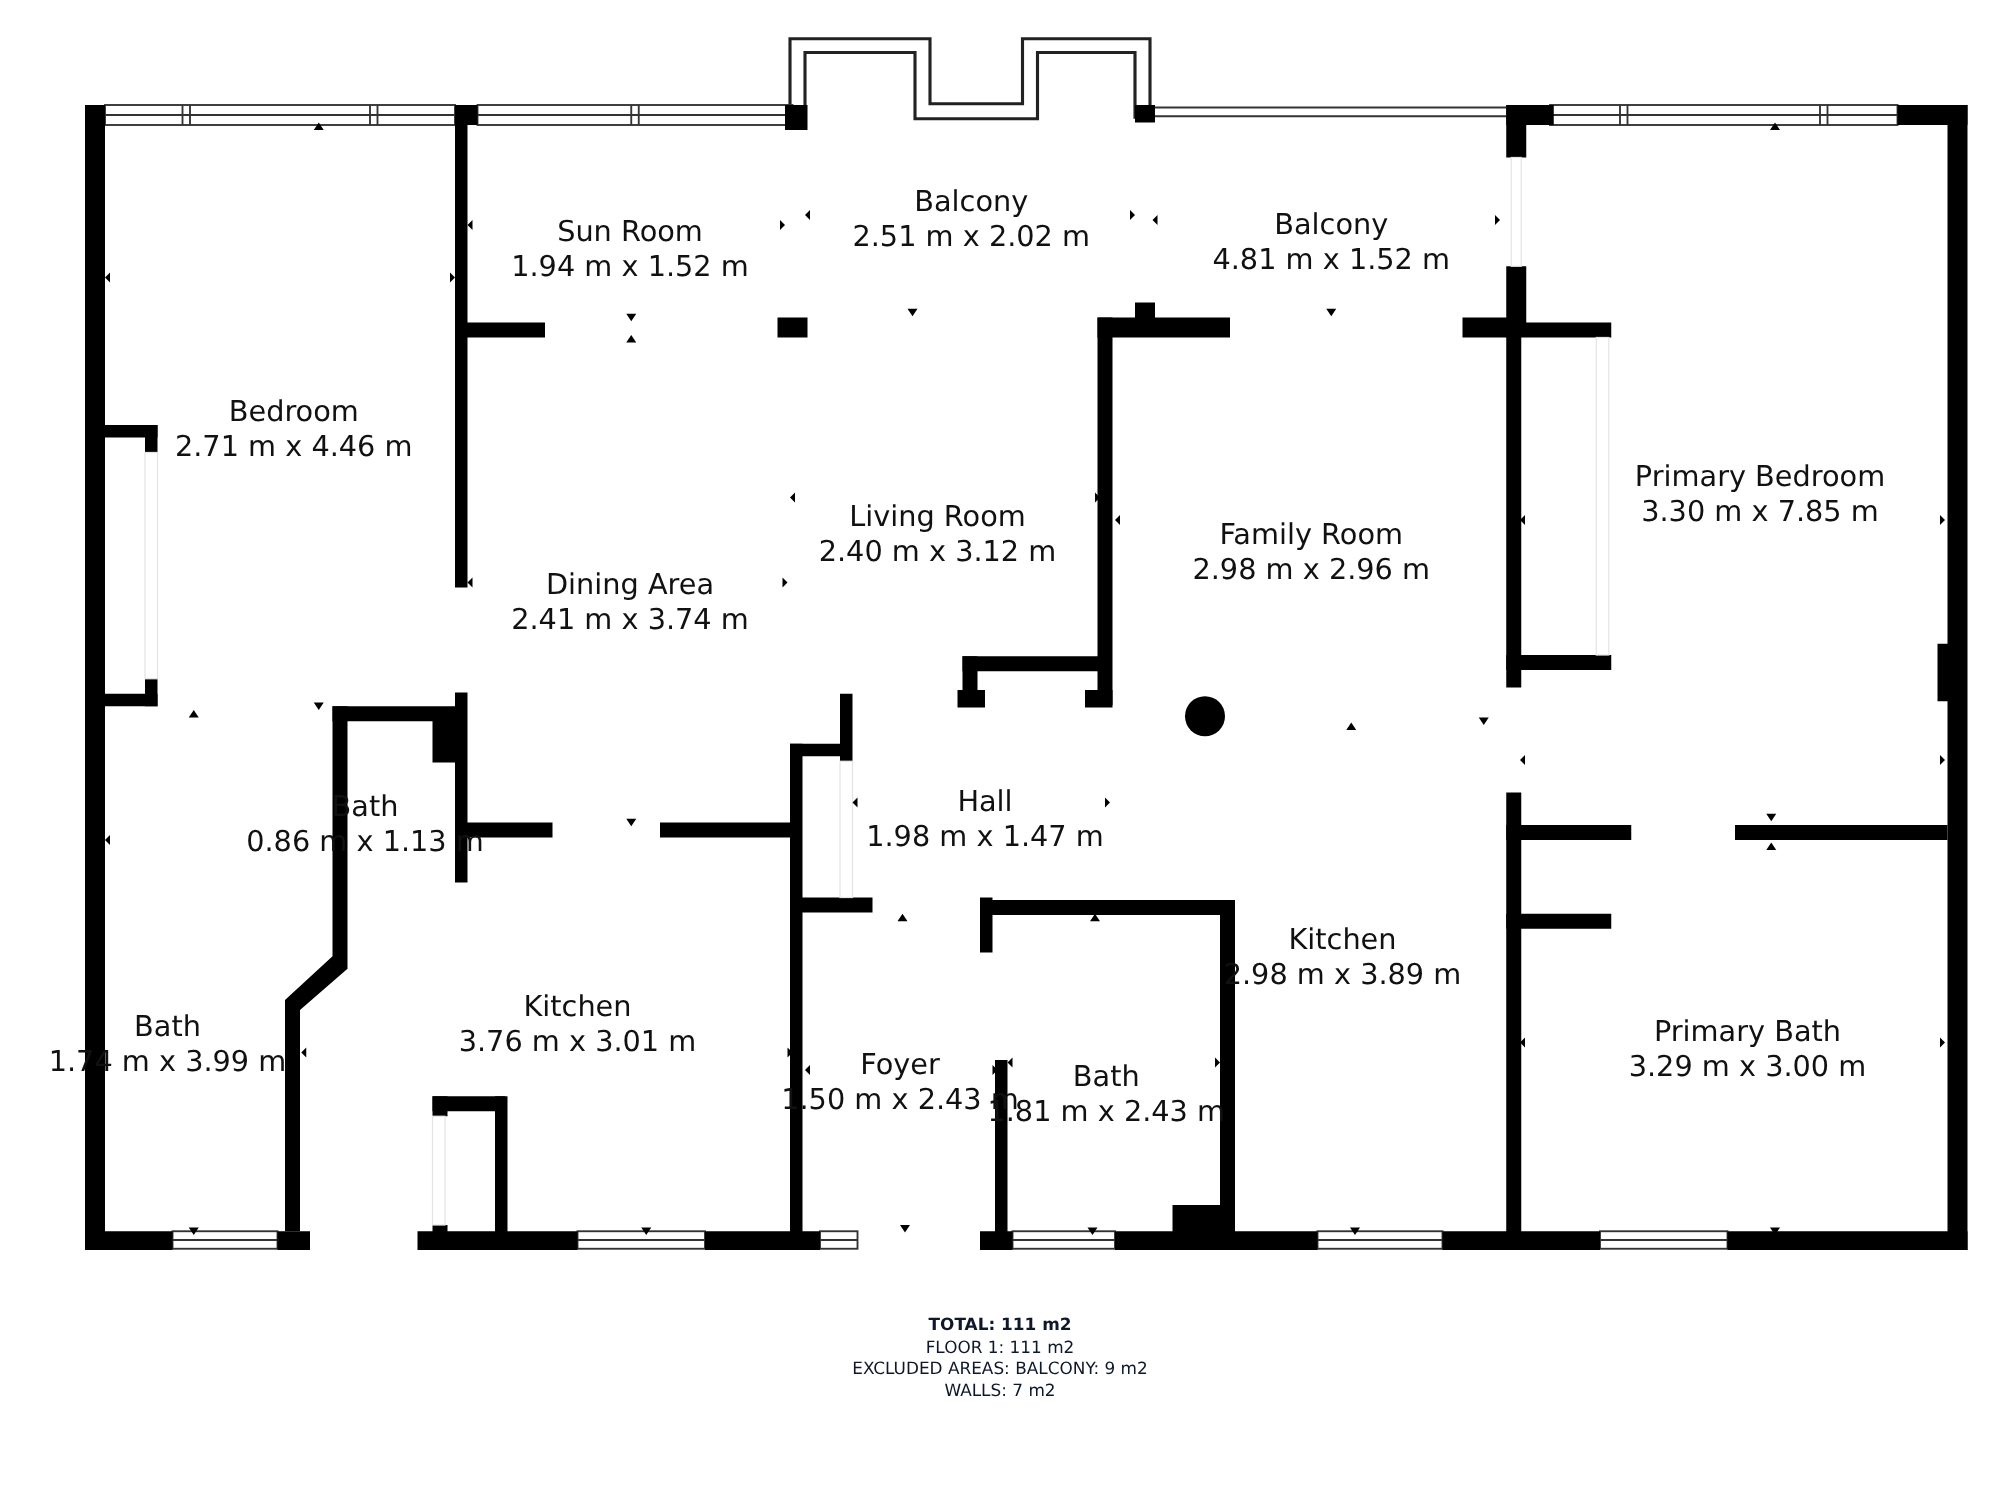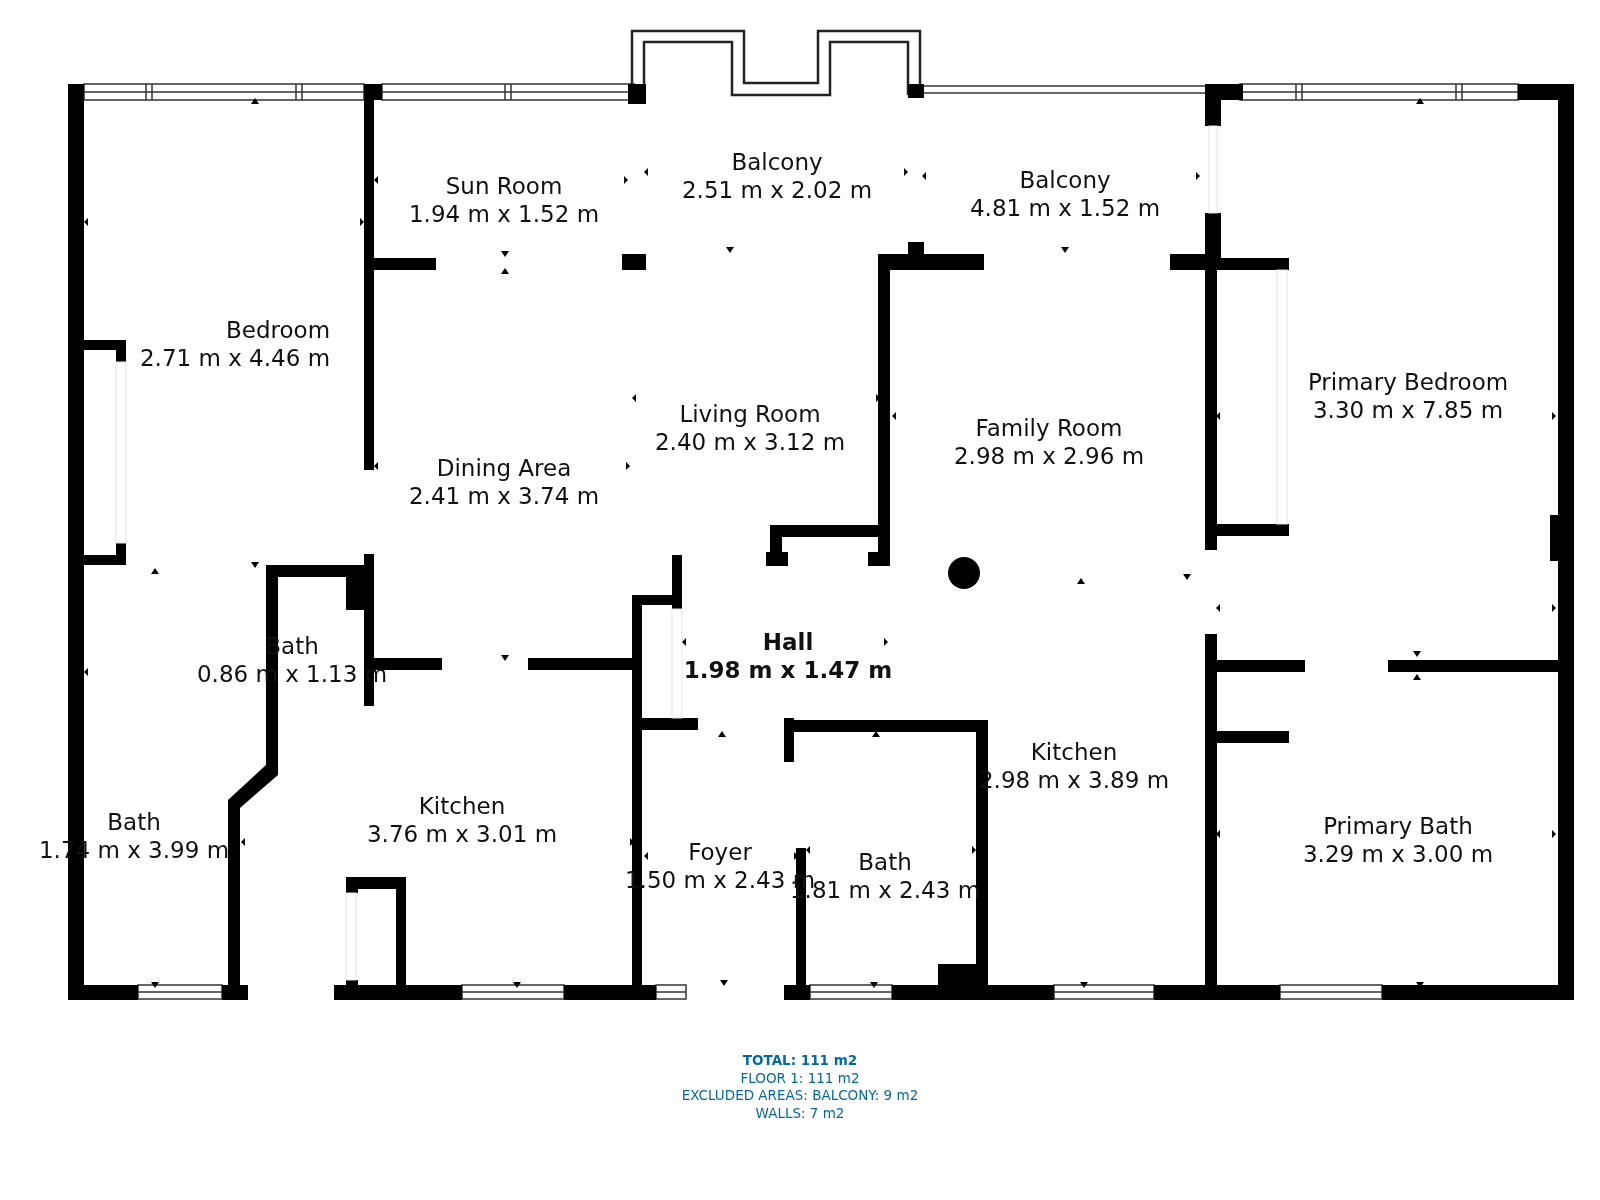--- a/index.html
+++ b/index.html
@@ -6,21 +6,21 @@
   body { width: 1600px; height: 1200px; position: relative; overflow: hidden; font-family: "DejaVu Sans", sans-serif; }
   #plan { position: absolute; left: 0; top: 0; width: 1600px; height: 1200px; }
   .wall { fill: #000000; }
   .win-frame { fill: #ffffff; stroke: #333333; stroke-width: 1.5; }
   .win-line { stroke: #333333; stroke-width: 1.5; }
   .thin { fill: none; stroke: #222222; stroke-width: 2.5; }
   .opening { fill: #ffffff; stroke: #e4e4e4; stroke-width: 1; }
   .marker { fill: #000000; }
   .room-label { position: absolute; text-align: center; color: #111111; font-size: 23px; line-height: 28px; white-space: nowrap; transform: translateX(-50%); }
   .room-label span { display: block; }
-  .summary { position: absolute; left: 800px; top: 1052px; transform: translateX(-50%); text-align: center; color: #0369a1; font-size: 13.5px; line-height: 17.5px; white-space: nowrap; }
+  .summary { position: absolute; left: 800px; top: 1052px; transform: translateX(-50%); text-align: center; color: #0f172a; font-size: 13.5px; line-height: 17.5px; white-space: nowrap; }
   .summary .total { font-weight: bold; }
 </style>
 </head>
 <body>
 
 <svg id="plan" viewBox="0 0 1600 1200" xmlns="http://www.w3.org/2000/svg">
 
   <g>
     <path class="thin" d="M632,95 L632,31 L744,31 L744,83 L818,83 L818,31 L920,31 L920,95"></path>
     <path class="thin" d="M644,95 L644,42 L732,42 L732,95 L830,95 L830,42 L908,42 L908,95"></path>
@@ -202,21 +202,21 @@
     <path class="marker" d="M686,638 l-4,4 l4,4 z"></path>
     <path class="marker" d="M884,638 l4,4 l-4,4 z"></path>
     <path class="marker" d="M378,462 l-4,4 l4,4 z"></path>
     <path class="marker" d="M626,462 l4,4 l-4,4 z"></path>
     <path class="marker" d="M636,394 l-4,4 l4,4 z"></path>
     <path class="marker" d="M876,394 l4,4 l-4,4 z"></path>
     <path class="marker" d="M896,412 l-4,4 l4,4 z"></path>
   </g>
 </svg>
 
-<div class="room-label" style="left:235px; top:316px;text-align:right;">
+<div class="room-label" style="left:235px; top:316px;">
   <span>Bedroom</span>
   <span>2.71 m x 4.46 m</span>
 </div>
 <div class="room-label" style="left:504px; top:172px;">
   <span>Sun Room</span>
   <span>1.94 m x 1.52 m</span>
 </div>
 <div class="room-label" style="left:777px; top:148px;">
   <span>Balcony</span>
   <span>2.51 m x 2.02 m</span>
@@ -238,21 +238,21 @@
   <span>2.41 m x 3.74 m</span>
 </div>
 <div class="room-label" style="left:1049px; top:414px;">
   <span>Family Room</span>
   <span>2.98 m x 2.96 m</span>
 </div>
 <div class="room-label" style="left:292px; top:632px;">
   <span>Bath</span>
   <span>0.86 m x 1.13 m</span>
 </div>
-<div class="room-label" style="left:788px; top:628px;font-weight:bold;">
+<div class="room-label" style="left:788px; top:628px;">
   <span>Hall</span>
   <span>1.98 m x 1.47 m</span>
 </div>
 <div class="room-label" style="left:1074px; top:738px;">
   <span>Kitchen</span>
   <span>2.98 m x 3.89 m</span>
 </div>
 <div class="room-label" style="left:134px; top:808px;">
   <span>Bath</span>
   <span>1.74 m x 3.99 m</span>

